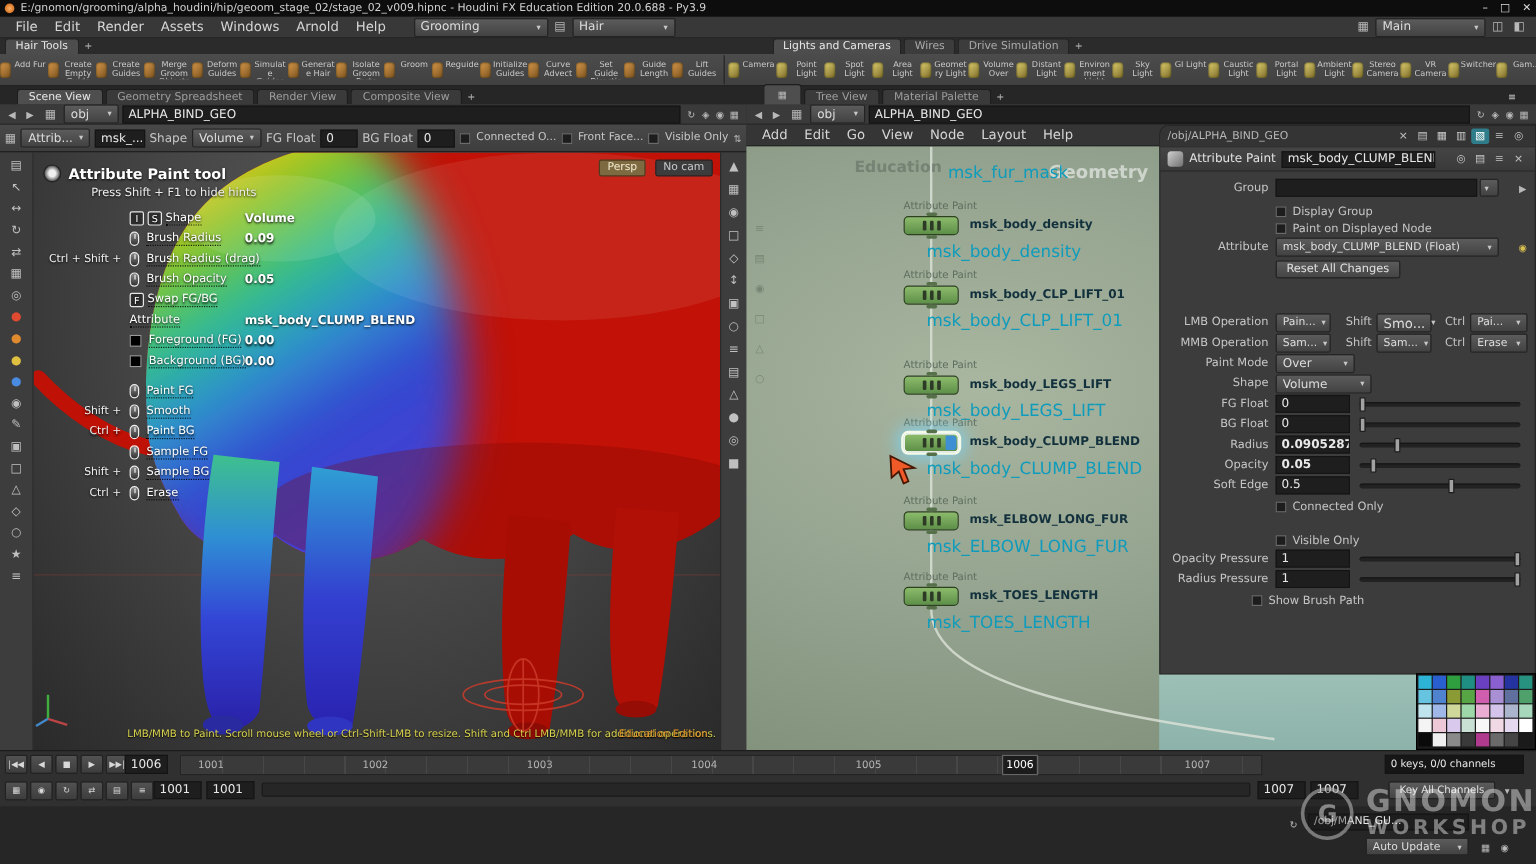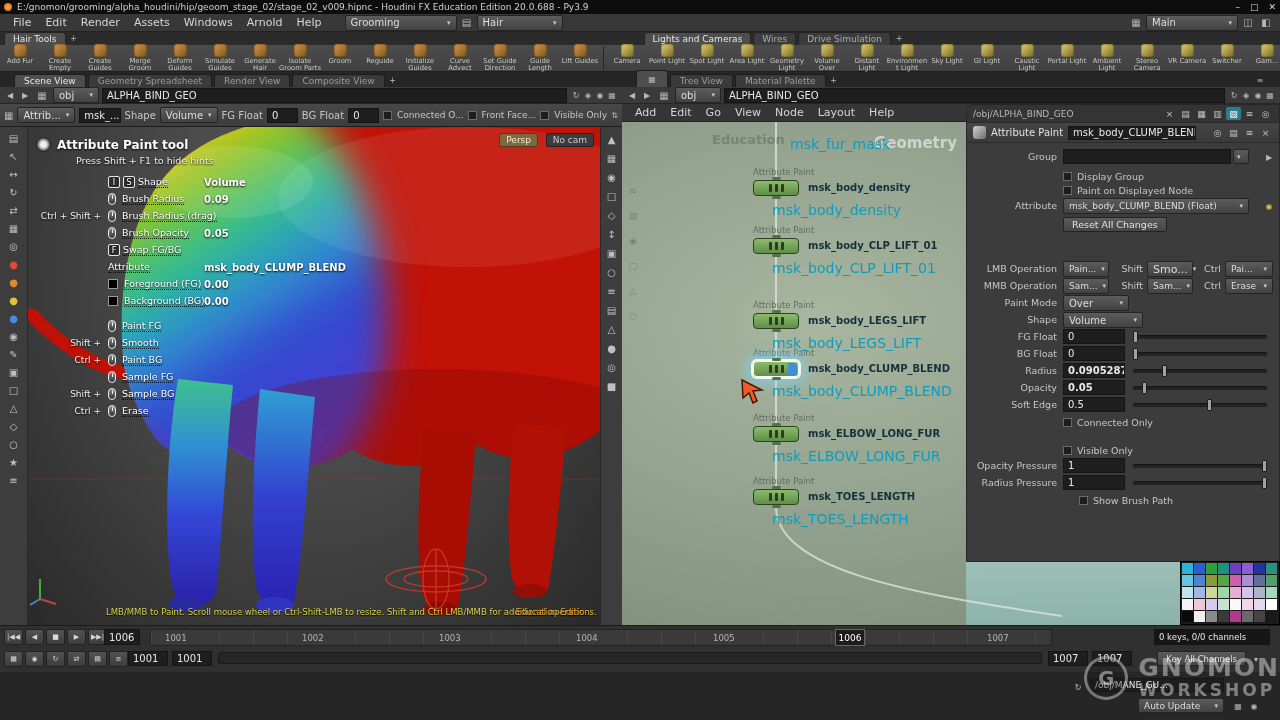--- a/index.html
+++ b/index.html
@@ -19,21 +19,21 @@
 #titlebar{left:0;top:0;width:1280px;height:14px;background:#0d0d0d;display:flex;align-items:center;padding:0 4px;font-size:9px;color:#d0d0d0}
 #titlebar .logo{width:8px;height:8px;border-radius:50%;background:radial-gradient(#ffb060,#c05a10);margin-right:5px}
 #titlebar .wbtns{margin-left:auto;display:flex;gap:10px;font-size:9px;color:#ddd}
 #menubar{left:0;top:14px;width:1280px;height:18px;background:#383838;border-bottom:1px solid #222;display:flex;align-items:center;padding:0 6px;gap:2px}
 .menu-item{padding:1px 7px;color:#d6d6d6;font-size:11px;border-radius:2px}
 
 #shelftabs{left:0;top:32px;width:1280px;height:13px;background:#2b2b2b;display:flex;align-items:flex-end;padding:0 4px;gap:2px}
 .shelf-tab{background:#3c3c3c;color:#aaa;font-size:9px;padding:1px 8px;border-radius:3px 3px 0 0;border:1px solid #232323;border-bottom:none}
 .shelf-tab.on{background:#4d4d4d;color:#e6e6e6}
 #shelftools{left:0;top:45px;width:1280px;height:27px;background:linear-gradient(#4c4c4c,#404040);border-bottom:1px solid #1f1f1f;display:flex;align-items:center}
-.tool{width:40px;flex:none;display:flex;flex-direction:column;align-items:center;gap:1px;cursor:default}
+.tool{width:40px;flex:none;display:flex;flex-direction:row;align-items:center;gap:1px;cursor:default}
 .tool .glyph{width:13px;height:13px;border-radius:3px}
 .g-fur{background:linear-gradient(135deg,#d89a4a,#7a5220);box-shadow:inset 0 0 2px #3a2a10}
 .g-light{background:linear-gradient(135deg,#e0d070,#7a6a28);box-shadow:inset 0 0 2px #3a3410}
 .tlbl{height:15px;line-height:1.1;font-size:6.8px;color:#c9c9c9;text-align:center;overflow:hidden;word-break:break-word;width:42px}
 .shelfdiv{width:1px;height:24px;background:#252525;margin:0 3px;flex:none}
 
 .panetabs{height:15px;background:#262626;display:flex;align-items:flex-end;padding:0 14px;gap:2px}
 .pane-tab{background:#3a3a3a;color:#9d9d9d;font-size:9px;padding:1px 9px;border-radius:3px 3px 0 0;border:1px solid #1d1d1d;border-bottom:none;white-space:nowrap}
 .pane-tab.on{background:#4e4e4e;color:#e8e8e8}
 
@@ -803,21 +803,21 @@
             <span class="sknob" style="left:96%"></span>
           </span>
       </div>
       <div class="prow" style="top:332px">
         <span class="plab">Radius Pressure</span>
         <span class="field" style="position:absolute;left:96px;width:62px">1</span>
         <span class="strack" style="left:166px;right:12px">
             <span class="sknob" style="left:96%"></span>
           </span>
       </div>
-      <div class="prow flex" style="top:349px;padding-left:112px">
+      <div class="prow flex" style="top:349px;padding-left:76px">
           <span class="cb"></span>
           <span class="lbl" style="font-size:9.5px">Show Brush Path</span>
         </div>
     </div>
   </div>
 
   <div id="palette" class="abs">
       <div class="sw" style="background: rgb(45, 179, 214);"></div>
       <div class="sw" style="background: rgb(42, 95, 208);"></div>
       <div class="sw" style="background: rgb(47, 158, 63);"></div>

